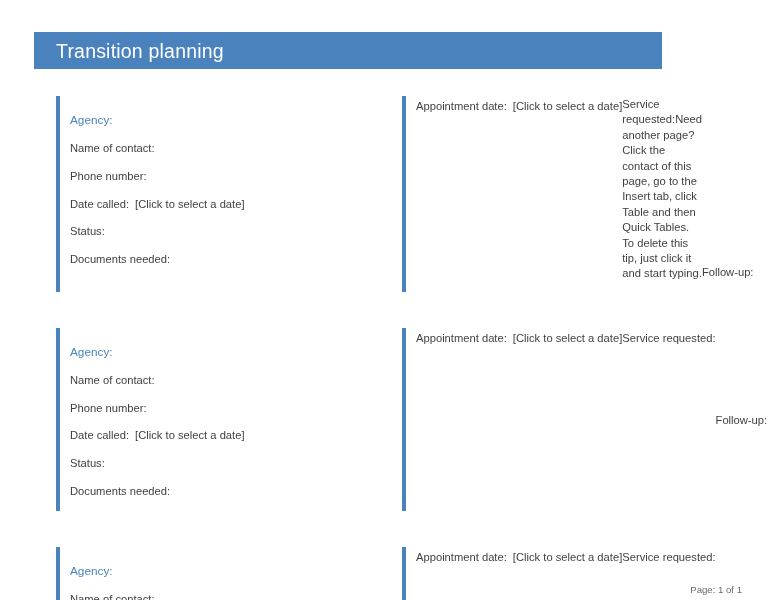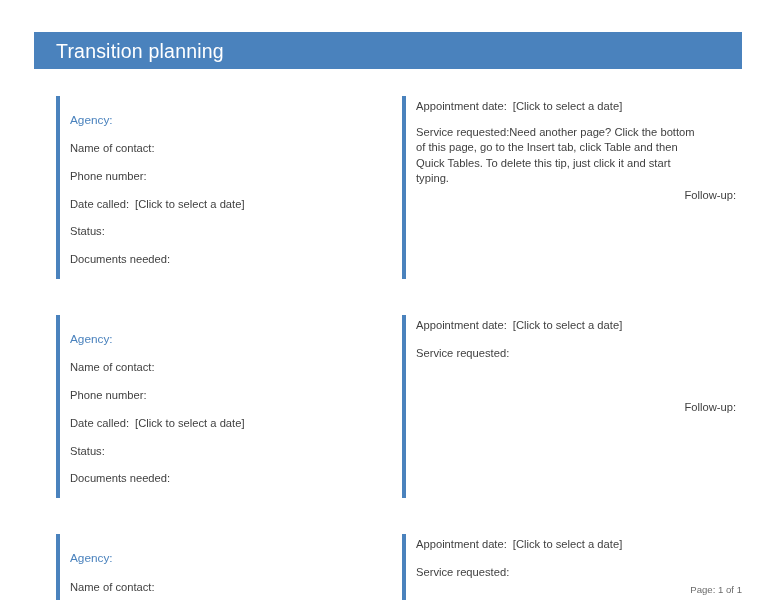--- a/index.html
+++ b/index.html
@@ -24,21 +24,21 @@
     width: 776px;
     height: 600px;
     background: #ffffff;
   }
 
   
   .title-banner {
     position: absolute;
     left: 34px;
     top: 32px;
-    width: 708px;
+    width: 628px;
     height: 37px;
     background: #4a82bd;
   }
   .title-text {
     position: absolute;
     left: 22px;
     top: 50%;
     transform: translateY(-50%);
     color: #ffffff;
     font-size: 19.5px;
@@ -127,21 +127,21 @@
     font-size: 11.2px;
     line-height: 15.4px;
     color: #3f3f3f;
     margin: 0;
     white-space: normal;
     max-width: 282px;
   }
 
   .right-inner {
     display: flex;
-    flex-direction: column;
+    flex-direction: row;
     min-height: 124px;
     box-sizing: border-box;
   }
 
   .followup {
     margin-top: auto;
     margin-bottom: 0;
     text-align: right;
   }
 
@@ -181,21 +181,21 @@
           <p class="field">Documents needed:</p>
         </div>
       </div>
 
       <div class="cell mid-gap"></div>
 
       <div class="cell right-cell">
         <div class="accent-bar"></div>
         <div class="field-list right-inner">
           <p class="field"><span>Appointment date:</span><span class="label-gap"></span><span class="placeholder">[Click to select a date]</span></p>
-          <p class="tip-para"><span>Service requested:</span><span class="label-gap"></span><span>Need another page? Click the bottom of this page, go to the Insert tab, click Table and then Quick Tables. To delete this tip, just click it and start typing.</span></p>
+          <p class="tip-para"><span>Service requested:</span><span class="label-gap"></span><span>Need another page? Click the contact of this page, go to the Insert tab, click Table and then Quick Tables. To delete this tip, just click it and start typing.</span></p>
           <p class="field followup">Follow-up:</p>
         </div>
       </div>
 
     </div>
 
     <div class="block-row gap-row"></div>
 
     <div class="block-row">
 

